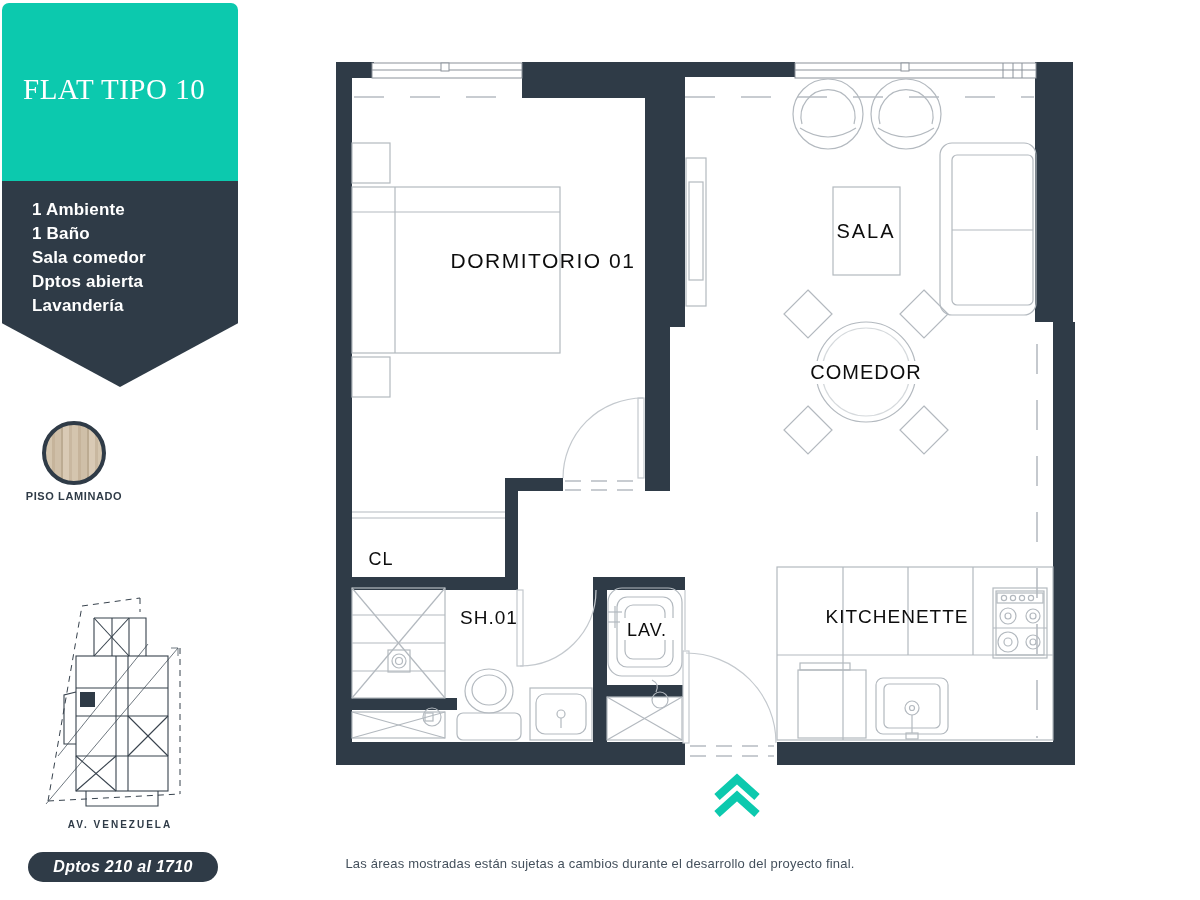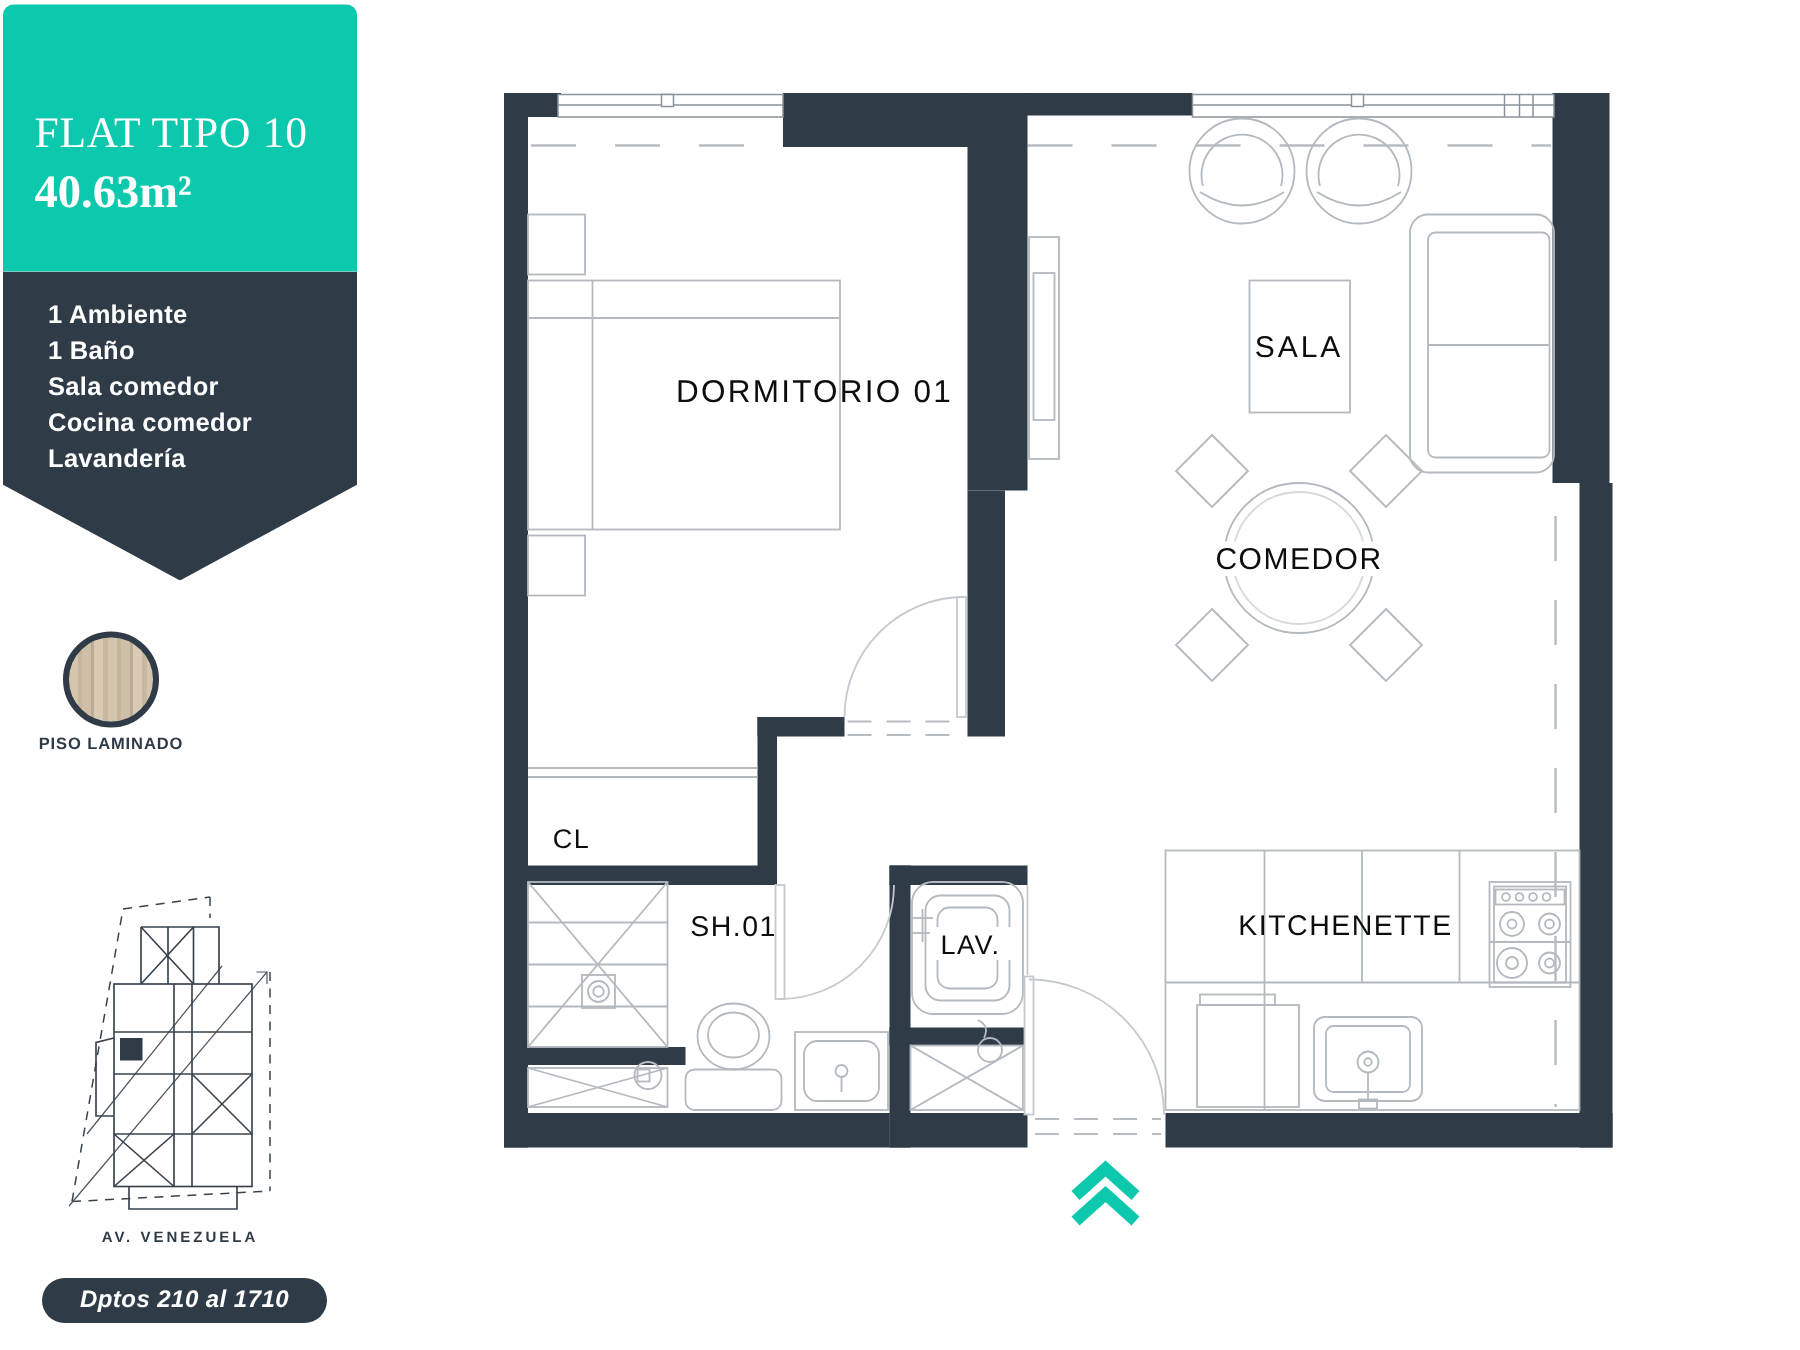--- a/index.html
+++ b/index.html
@@ -260,27 +260,26 @@
 
   <g stroke="#0cc9ae" stroke-width="8" fill="none" stroke-linecap="butt" stroke-linejoin="miter">
     <polyline points="717,797 737,779 757,797"></polyline>
     <polyline points="717,814 737,796 757,814"></polyline>
   </g>
 </svg>
 
 <div class="ribbon">
   <div class="ribbon-teal">
     <div class="ribbon-title">FLAT TIPO 10</div>
-    <div class="ribbon-area">40.63m²</div>
   </div>
   <div class="ribbon-dark">
     <div>1 Ambiente</div>
     <div>1 Baño</div>
     <div>Sala comedor</div>
-    <div>Cocina comedor</div>
+    <div>Dptos abierta</div>
     <div>Lavandería</div>
   </div>
 </div>
 
 <div class="swatch-circle"></div>
 <div class="swatch-label">PISO LAMINADO</div>
 
 <svg class="siteplan" width="190" height="245" viewBox="0 0 190 245">
   <g stroke="#37424d" stroke-width="1" fill="none" stroke-dasharray="6 5">
     <line x1="20" y1="205" x2="54" y2="10"></line>
@@ -313,13 +312,14 @@
     <line x1="48" y1="160" x2="88" y2="195"></line>
     <line x1="88" y1="160" x2="48" y2="195"></line>
   </g>
   <rect x="52" y="96" width="15" height="15" fill="#2f3b47"></rect>
   <text x="92" y="232" text-anchor="middle" font-size="10" font-weight="bold" letter-spacing="2" fill="#2f3b47" font-family="Liberation Sans, sans-serif">AV. VENEZUELA</text>
 </svg>
 
 <div class="badge">Dptos 210 al 1710</div>
 
 <div class="disclaimer">
+  <div>Las áreas mostradas están sujetas a cambios durante el desarrollo del proyecto final.</div>
 </div>
 
 </body></html>

